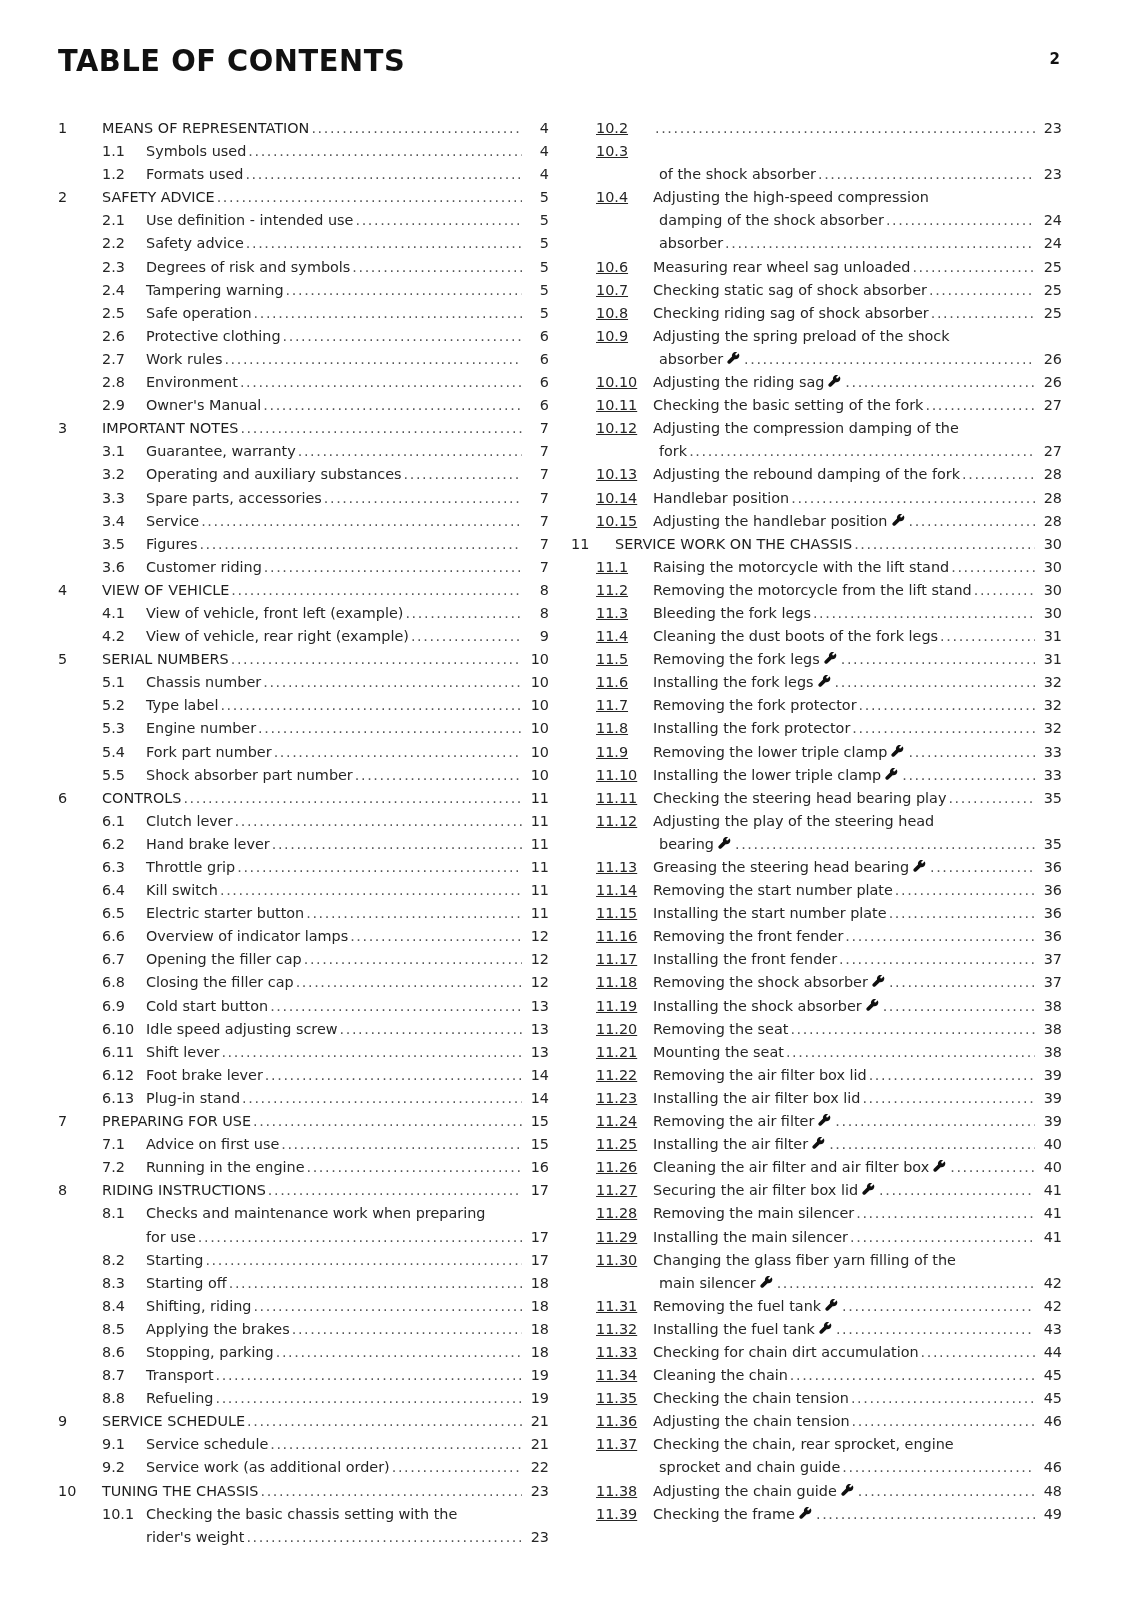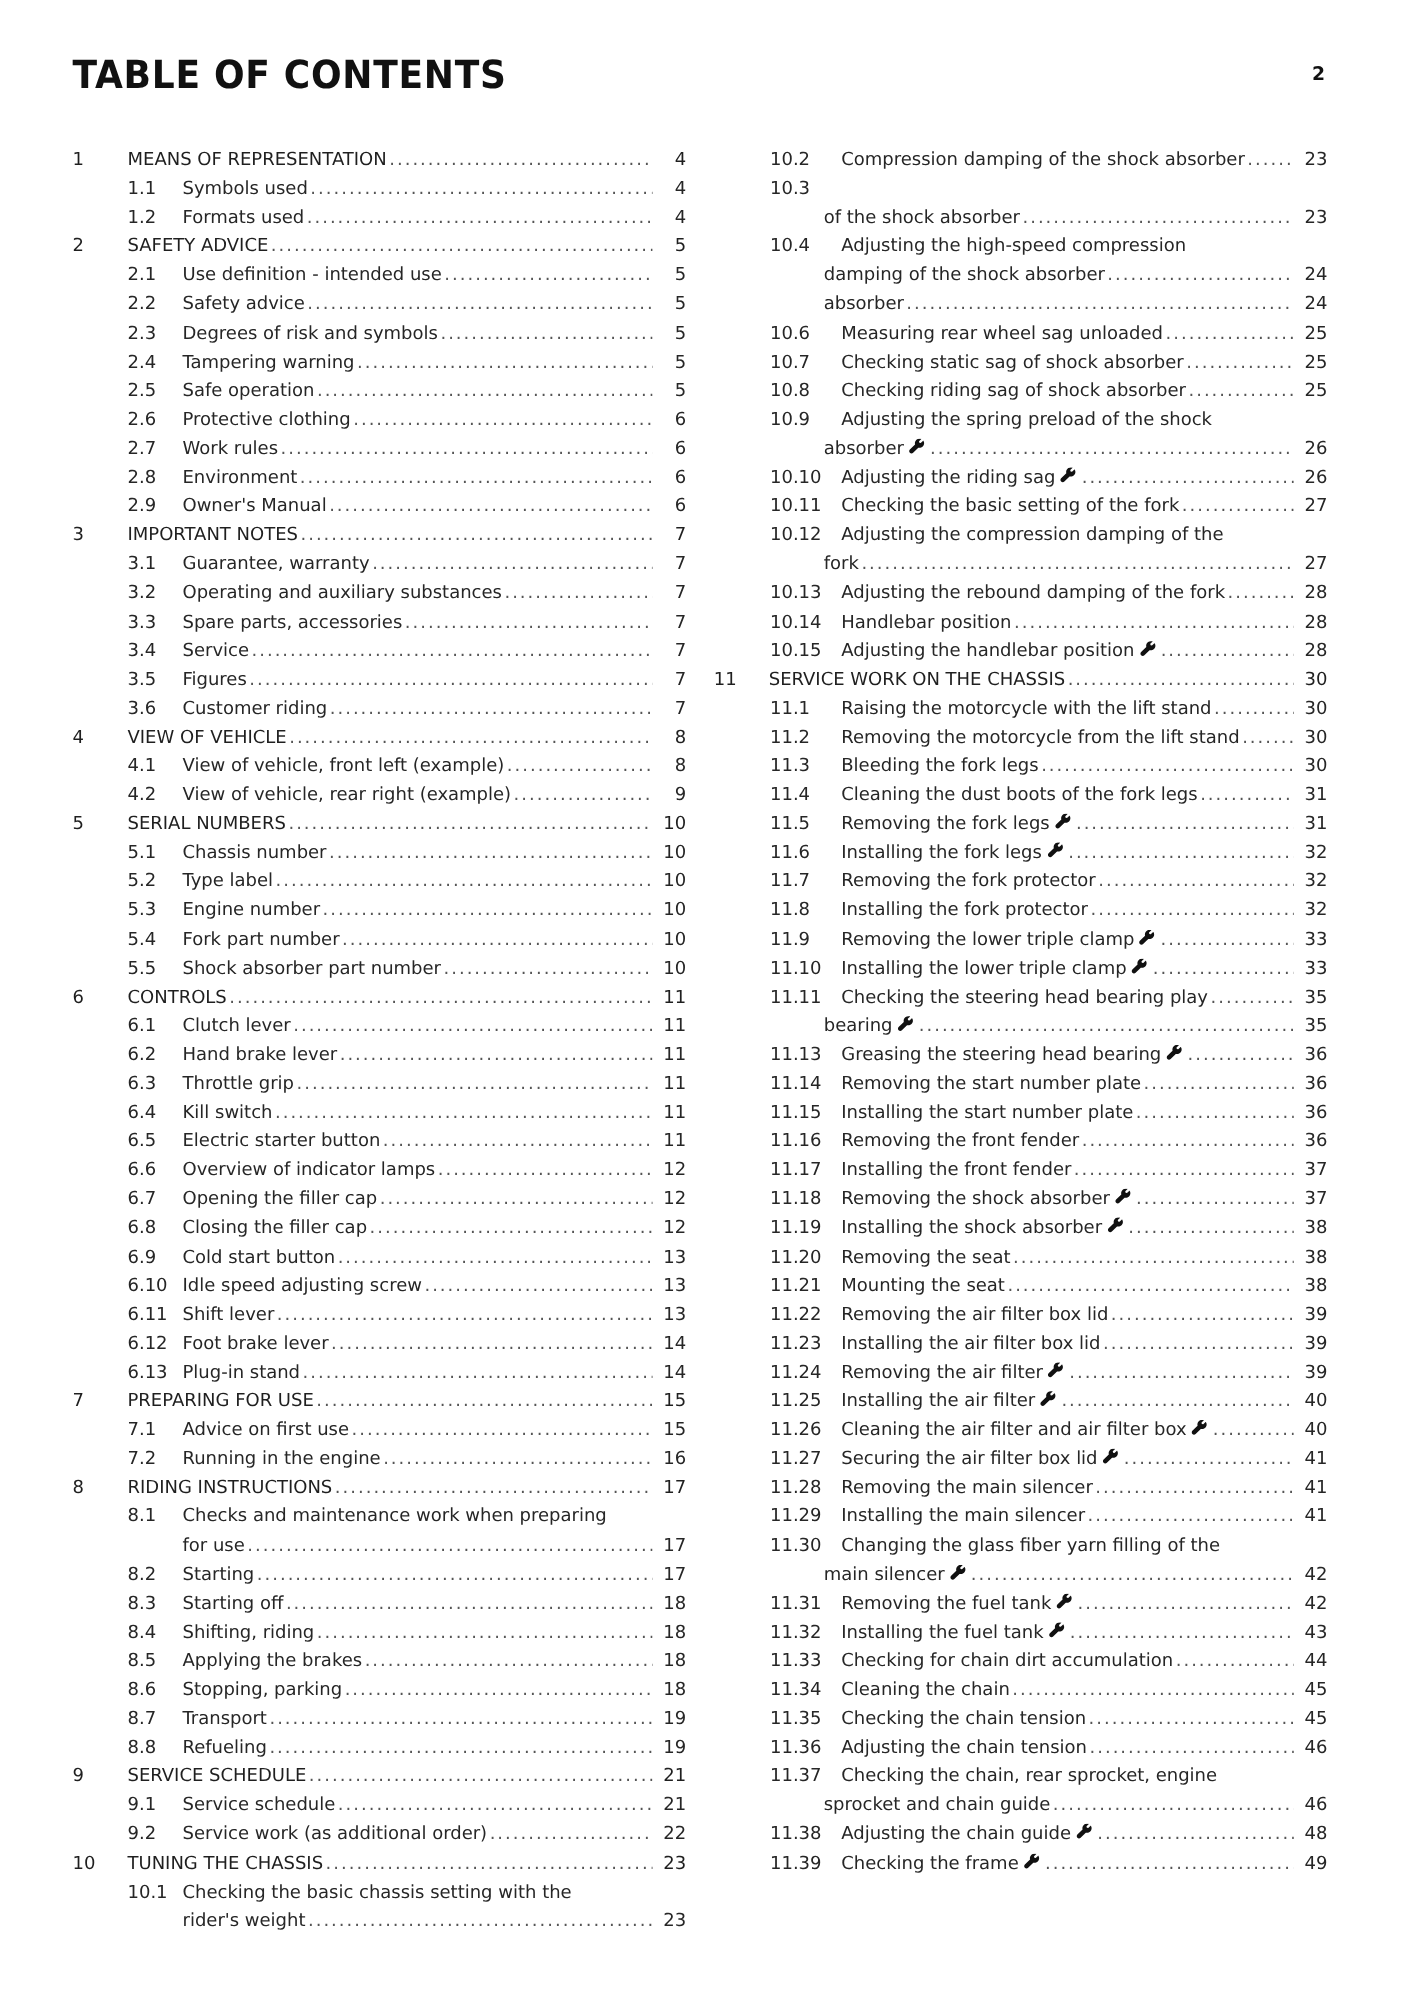--- a/index.html
+++ b/index.html
@@ -75,21 +75,21 @@
     font-size: 14.4px;
     white-space: nowrap;
   }
   
   .lvl1 > .num { width: 44px; }
   
   .lvl2 > .num { width: 44px; margin-left: 44px; }
 
   
   .col2 .lvl1 > .num { width: 44px; }
-  .col2 .lvl2 > .num { width: 57px; margin-left: 45px; }
+  .col2 .lvl2 > .num { width: 57px; margin-left: 25px; text-decoration: underline; }
 
   .label {
     flex: 0 1 auto;
     white-space: nowrap;
   }
   .leader {
     flex: 1 1 auto;
     overflow: hidden;
     white-space: nowrap;
     color: #555;
@@ -505,21 +505,20 @@
         <div class="toc-row lvl2 cont">
           <span class="label-indent"></span>
           <span class="label">rider's weight</span>
           <span class="leader">..........................................................................................</span>
           <span class="pg">23</span>
         </div>
       </div>
     <div class="col col2" id="col-right">
         <div class="toc-row lvl2">
           <span class="num">10.2</span>
-          <span class="label">Compression damping of the shock absorber</span>
           <span class="leader">..........................................................................................</span>
           <span class="pg">23</span>
         </div>
         <div class="toc-row lvl2 nolead nopage">
           <span class="num">10.3</span>
           <span class="leader">..........................................................................................</span>
           <span class="pg"></span>
         </div>
         <div class="toc-row lvl2 cont">
           <span class="label-indent"></span>
@@ -717,20 +716,26 @@
           </span>
           <span class="leader">..........................................................................................</span>
           <span class="pg">33</span>
         </div>
         <div class="toc-row lvl2">
           <span class="num">11.11</span>
           <span class="label">Checking the steering head bearing play</span>
           <span class="leader">..........................................................................................</span>
           <span class="pg">35</span>
         </div>
+        <div class="toc-row lvl2 nolead nopage">
+          <span class="num">11.12</span>
+          <span class="label">Adjusting the play of the steering head</span>
+          <span class="leader">..........................................................................................</span>
+          <span class="pg"></span>
+        </div>
         <div class="toc-row lvl2 cont">
           <span class="label-indent"></span>
           <span class="label">bearing</span>
           <span class="wrench">
             <svg width="13" height="13" viewBox="0 0 16 16" aria-hidden="true">
               <path fill="#111111" d="M14.6 2.1c-.2-.2-.5-.2-.7 0l-2.1 2.1-1.4-.3-.3-1.4L12.2.4c.2-.2.2-.5-.1-.6C10.4-.5 8.6.0 7.4 1.2 6.2 2.4 5.8 4.1 6.2 5.6L1.1 10.7c-.9.9-.9 2.3 0 3.2.9.9 2.3.9 3.2 0l5.1-5.1c1.5.4 3.2 0 4.4-1.2 1.2-1.2 1.7-3 1.1-4.6-.1-.3-.3-.4-.3-.4z"></path>
             </svg>
           </span>
           <span class="leader">..........................................................................................</span>
           <span class="pg">35</span>

